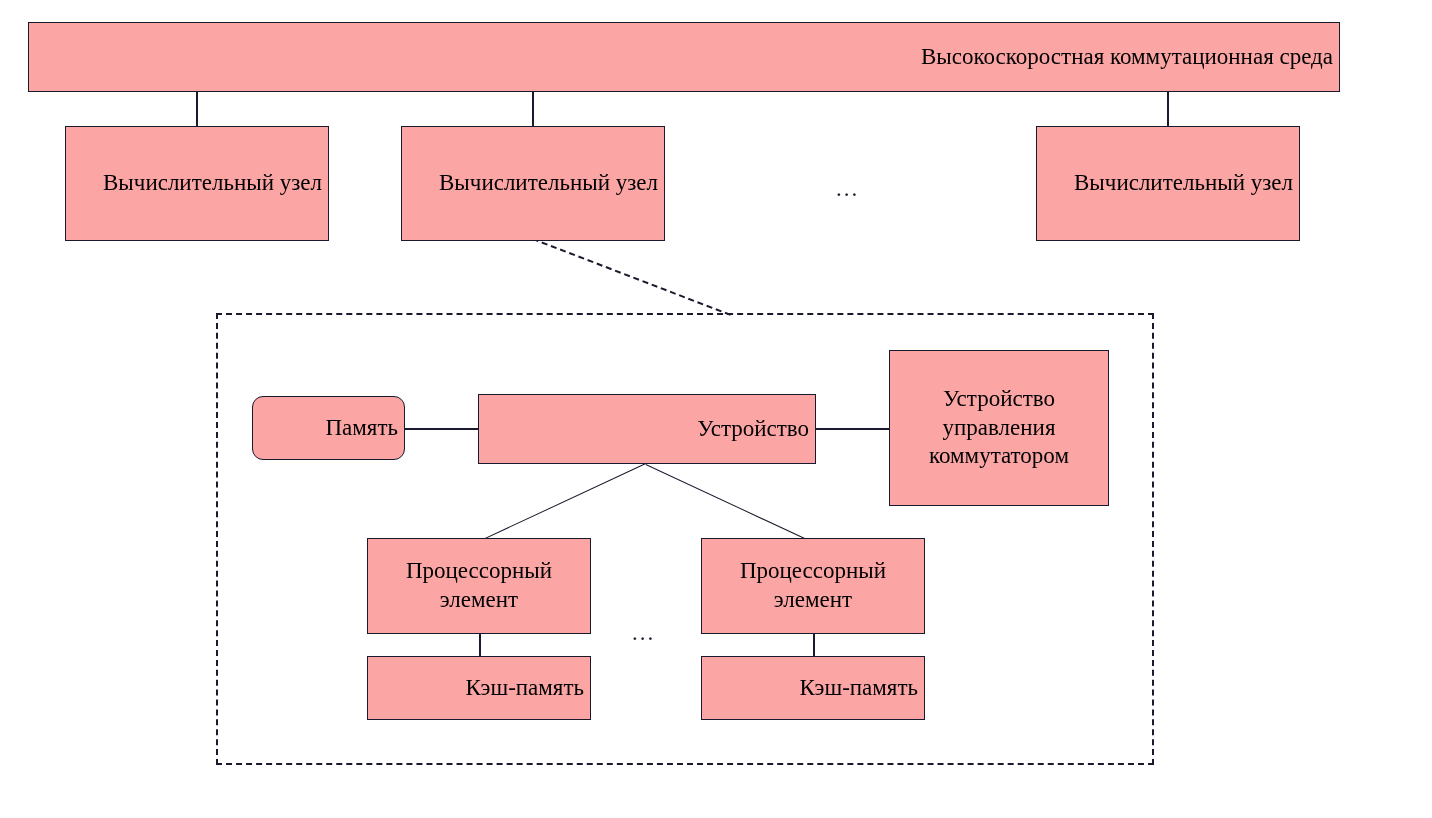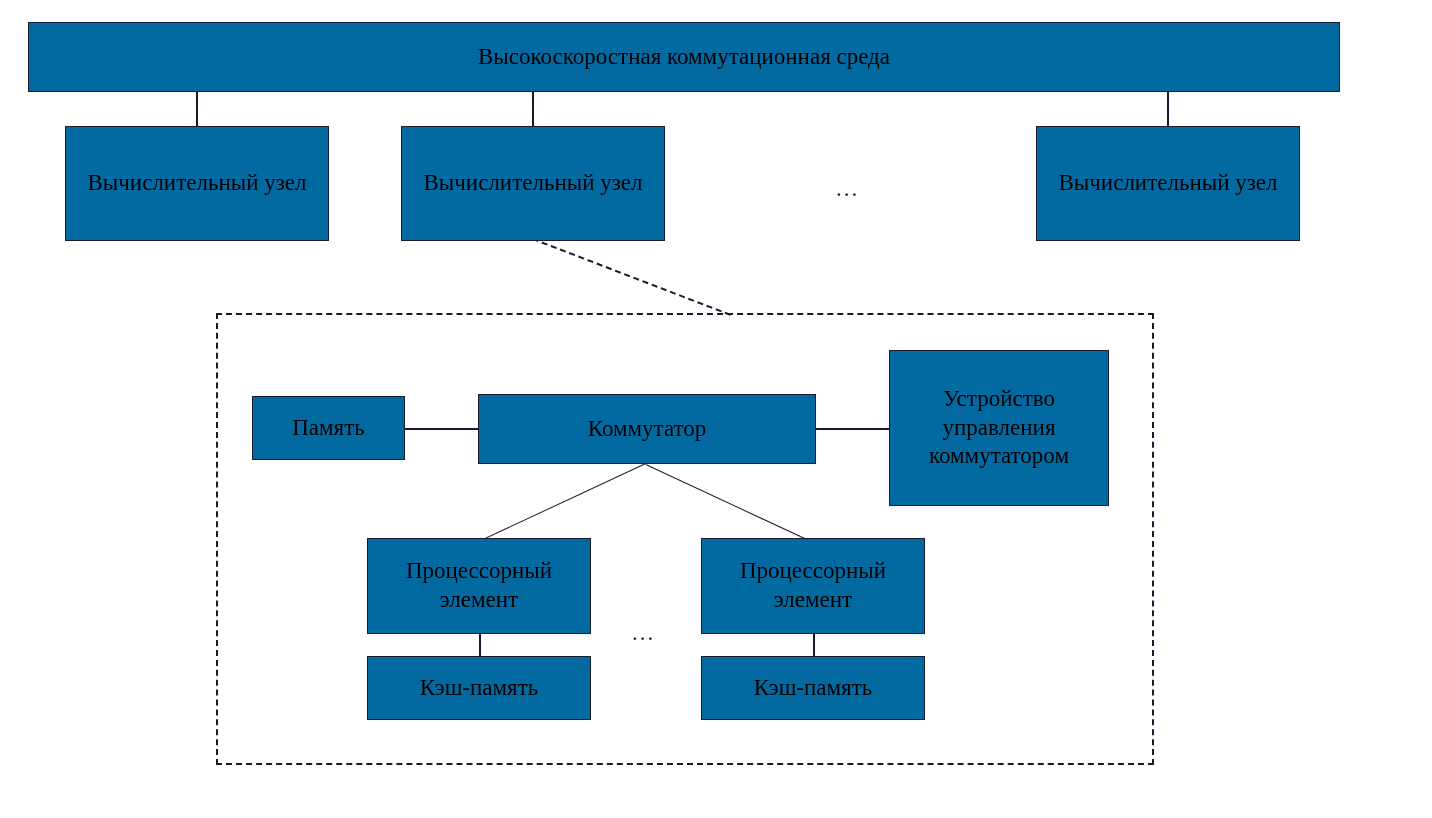--- a/index.html
+++ b/index.html
@@ -13,24 +13,24 @@
     height: 818px;
     background: #ffffff;
     font-family: "Liberation Serif", serif;
     color: #000000;
     overflow: hidden;
   }
   .box {
     position: absolute;
     box-sizing: border-box;
     border: 1.5px solid #1a1a2e;
-    background: #0369a1;
+    background: #fca5a5;
     display: flex;
     align-items: center;
-    justify-content: center;
+    justify-content: flex-end;
     text-align: center;
     line-height: 1.25;
     font-size: 23px;
     padding: 2px 6px;
     z-index: 3;
   }
   .dashed-region {
     position: absolute;
     box-sizing: border-box;
     border: 2px dashed #1a1a2e;
@@ -88,28 +88,28 @@
   <div class="box" style="left:1036px; top:126px; width:264px; height:115px;">
     <span>Вычислительный узел</span>
   </div>
 
   <div class="ellipsis" style="left:836px; top:176px;">...</div>
 
   <div class="diag-dashed" style="left:533px; top:238px; width:212px; transform: rotate(21deg);"></div>
 
   <div class="dashed-region" style="left:216px; top:313px; width:938px; height:452px;"></div>
 
-  <div class="box" style="left:252px; top:396px; width:153px; height:64px;">
+  <div class="box" style="left:252px; top:396px; width:153px; height:64px;border-radius:11px;">
     <span>Память</span>
   </div>
 
   <div class="line hline" style="left:405px; top:428px; width:73px;"></div>
 
   <div class="box" style="left:478px; top:394px; width:338px; height:70px;">
-    <span>Коммутатор</span>
+    <span>Устройство</span>
   </div>
 
   <div class="line hline" style="left:816px; top:428px; width:73px;"></div>
 
   <div class="box" style="left:889px; top:350px; width:220px; height:156px;">
     <span>Устройство управления коммутатором</span>
   </div>
 
   <div class="diag" style="left:646px; top:464px; width:186px; transform: rotate(155deg);"></div>
   <div class="diag" style="left:646px; top:464px; width:186px; transform: rotate(25deg);"></div>

